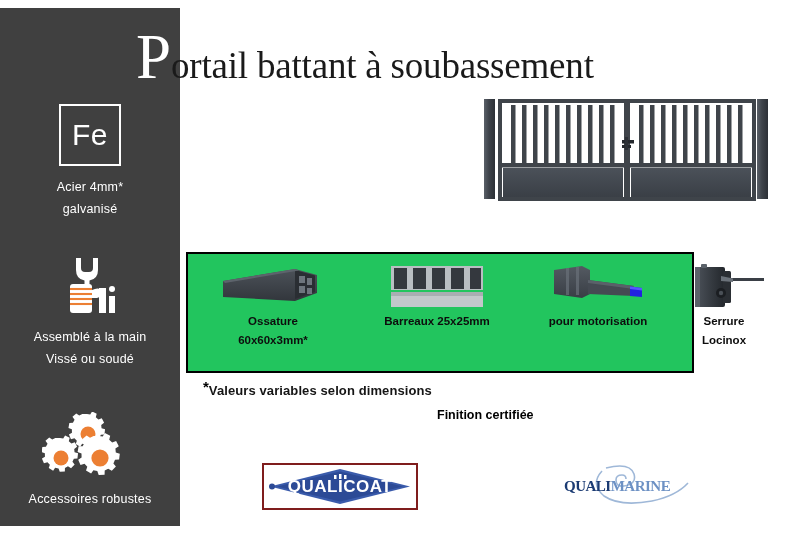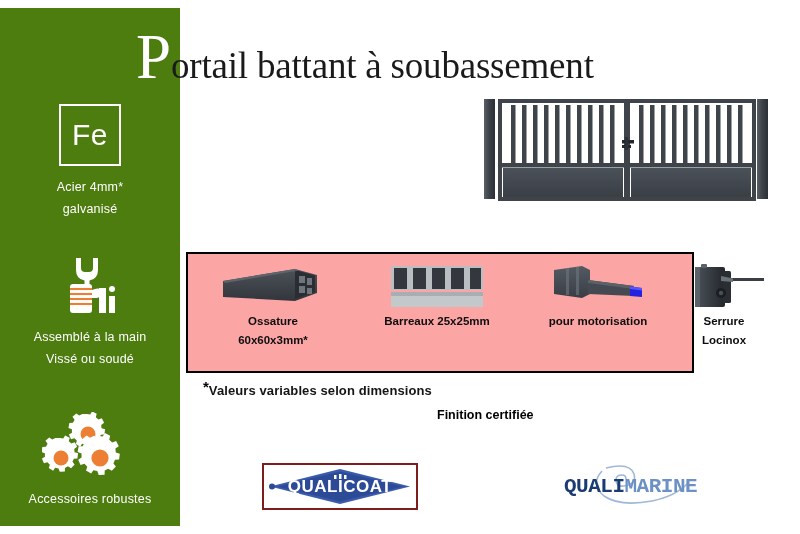--- a/index.html
+++ b/index.html
@@ -24,21 +24,21 @@
     background: #ffffff;
   }
 
   
   #sidebar {
     position: absolute;
     left: 0px;
     top: 8px;
     width: 180px;
     height: 518px;
-    background: #4d7c0f;
+    background: #404040;
     color: #ffffff;
   }
 
   .feature {
     position: absolute;
     left: 0;
     width: 180px;
     text-align: center;
   }
   .feature-icon {
@@ -109,21 +109,21 @@
 
   
   #spec-box {
     position: absolute;
     left: 186px;
     top: 252px;
     width: 508px;
     height: 121px;
     border: 2px solid #000000;
     box-sizing: border-box;
-    background: #fca5a5;
+    background: #22c55e;
   }
   .spec-col {
     position: absolute;
     top: 0;
     height: 117px;
     text-align: center;
   }
   .spec-img {
     height: 50px;
     margin-top: 8px;
@@ -188,23 +188,23 @@
     position: absolute;
     left: 560px;
     top: 463px;
     width: 150px;
     height: 47px;
   }
   .qm-text {
     position: absolute;
     left: 4px;
     top: 13px;
-    font-size: 21px;
+    font-size: 15px;
     line-height: 21px;
-    font-family: Liberation Mono, monospace;
+    font-family: Liberation Serif, serif;
     letter-spacing: -0.5px;
     white-space: nowrap;
   }
   .qm-a { color: #1b3b73; font-weight: 700; }
   .qm-b { color: #6d91c4; font-weight: 700; }
 </style>
 </head>
 <body>
 
 <div id="page">

